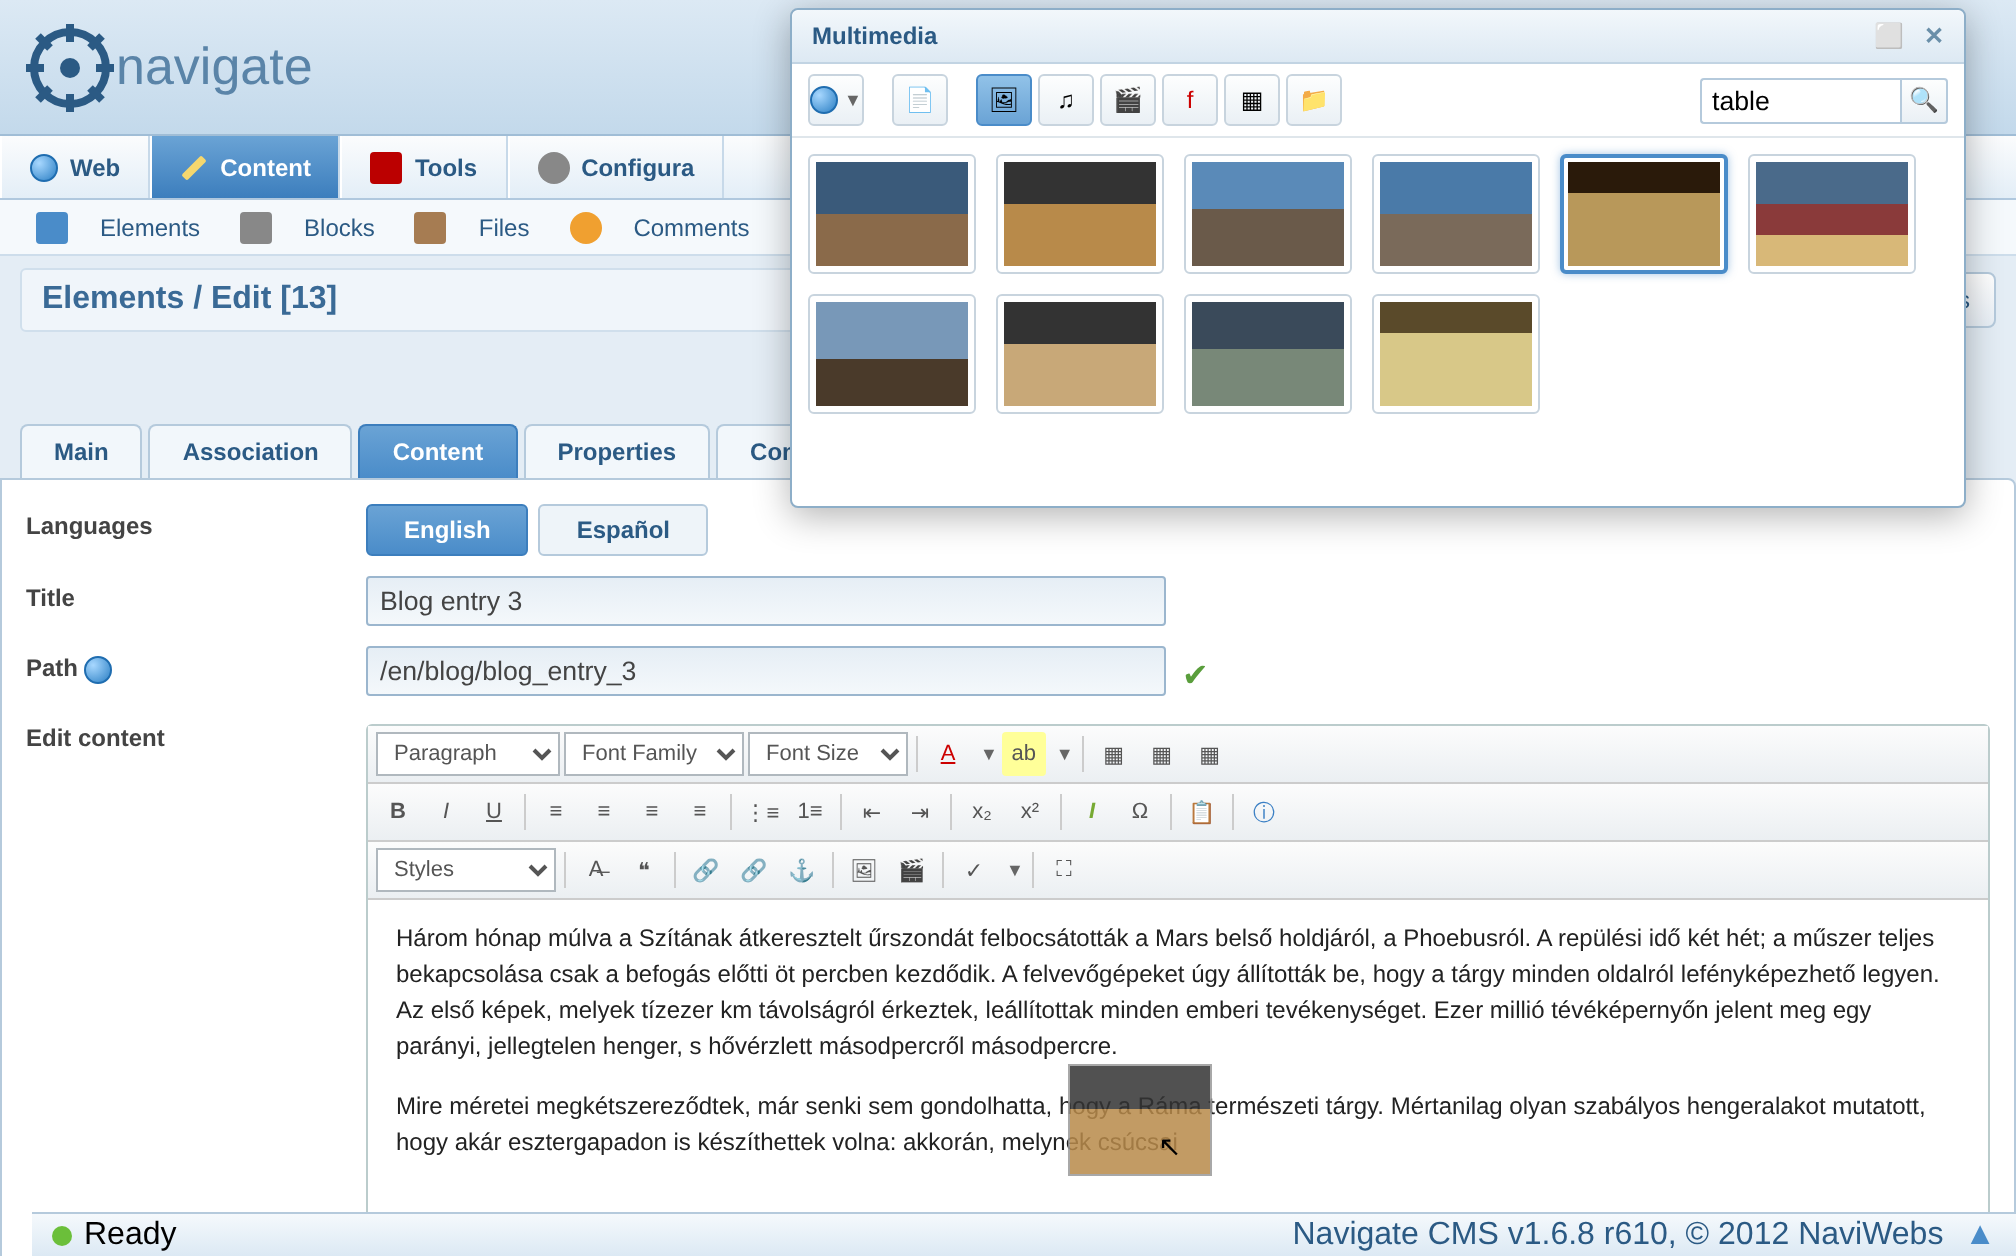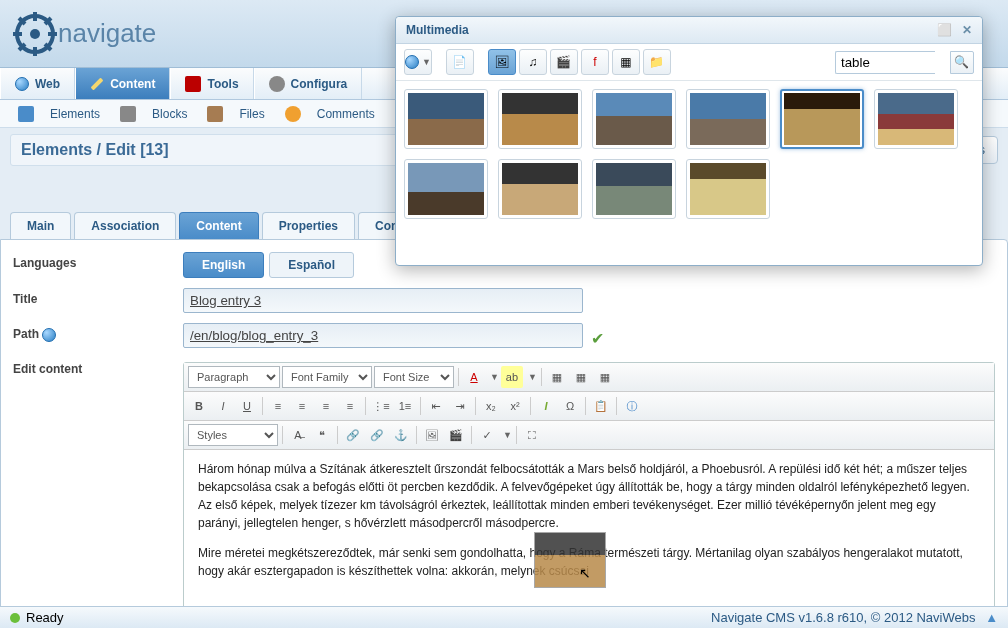--- a/index.html
+++ b/index.html
@@ -37,51 +37,51 @@
   .form-row { display: flex; align-items: flex-start; margin-bottom: 10px; }
   .form-label { width: 170px; color: #444; font-weight: bold; padding-top: 4px; }
   .form-field { flex: 1; }
   
   
   .lang-tabs { display: flex; }
   .lang-tab { padding: 5px 18px; background: #eef4f9; border: 1px solid #b5cadc; border-radius: 3px; margin-right: 5px; color: #2b5a84; font-weight: bold; cursor: pointer; }
   .lang-tab.active { background: linear-gradient(#6aa3d5, #4a8cc9); color: #fff; border-color: #3c7ebd; }
   
   
-  .text-input { width: 400px; padding: 4px 6px; border: 1px solid #9bb6ce; border-radius: 2px; background: linear-gradient(#e6eef5, #f4f8fb); color: #444; text-decoration: underline; }
+  .text-input { width: 400px; padding: 4px 6px; border: 1px solid #9bb6ce; border-radius: 2px; background: linear-gradient(#e6eef5, #f4f8fb); color: #444; }
   .path-row { display: flex; align-items: flex-end; }
   .check-icon { margin-left: 8px; color: #5a9e3c; font-size: 16px; }
   
   
   .editor { border: 1px solid #bcc; border-radius: 3px; margin-top: 4px; }
   .toolbar { background: linear-gradient(#fcfcfc, #ebeff2); border-bottom: 1px solid #ccc; padding: 3px 4px; display: flex; flex-wrap: wrap; align-items: center; gap: 2px; }
   .tb-select { border: 1px solid #b0b8be; background: #fff; padding: 2px 4px; height: 22px; font-size: 11px; color: #555; }
   .tb-btn { width: 22px; height: 22px; border: 1px solid transparent; background: transparent; border-radius: 2px; display: inline-flex; align-items: center; justify-content: center; font-size: 11px; color: #555; cursor: pointer; }
   .tb-sep { width: 1px; height: 18px; background: #ccc; margin: 0 2px; }
   .editor-content { padding: 10px 14px; height: 190px; overflow: auto; font-size: 12px; color: #222; line-height: 1.5; position: relative; }
   .editor-content p { margin-bottom: 12px; }
   
   
   .drag-thumb { position: absolute; left: 350px; top: 82px; width: 72px; height: 56px; border: 1px solid #999; background: linear-gradient(#333 0%, #333 40%, #b88a4a 40%, #b88a4a 100%); opacity: 0.85; }
   .cursor-arrow { position: absolute; left: 395px; top: 113px; font-size: 14px; color: #000; z-index: 5; }
   
   
-  .footer { position: absolute; bottom: 0; left: 0; right: 0; height: 22px; background: linear-gradient(#f5f9fc, #dce9f4); border-top: 1px solid #b5cadc; display: flex; align-items: center; padding: 0 10px; font-size: 13px; }
+  .footer { position: absolute; bottom: 0; left: 16px; right: 0; height: 22px; background: linear-gradient(#f5f9fc, #dce9f4); border-top: 1px solid #b5cadc; display: flex; align-items: center; padding: 0 10px; font-size: 16px; }
   .status-dot { width: 10px; height: 10px; border-radius: 50%; background: #6bbf3a; margin-right: 6px; }
   .footer-right { margin-left: auto; color: #2b5a84; }
   .footer-right a { color: #2b5a84; text-decoration: none; }
   
   
-  .dialog { position: absolute; left: 395px; top: 16px; width: 588px; height: 250px; background: #fff; border: 1px solid #8daec8; border-radius: 4px; box-shadow: 0 4px 18px rgba(0,0,0,0.3); z-index: 100; display: flex; flex-direction: column; }
+  .dialog { position: absolute; left: 395px; top: 4px; width: 588px; height: 250px; background: #fff; border: 1px solid #8daec8; border-radius: 4px; box-shadow: 0 4px 18px rgba(0,0,0,0.3); z-index: 100; display: flex; flex-direction: column; }
   .dialog-title { background: linear-gradient(#f2f7fb, #dde9f3); padding: 6px 10px; border-bottom: 1px solid #c2d4e3; border-radius: 4px 4px 0 0; font-weight: bold; color: #2b5a84; display: flex; align-items: center; }
   .dialog-title-icons { margin-left: auto; display: flex; gap: 10px; color: #6a8fa9; }
   .dialog-toolbar { padding: 5px 8px; border-bottom: 1px solid #dfe6eb; display: flex; align-items: center; gap: 3px; }
   .dlg-btn { width: 28px; height: 26px; border: 1px solid #c8d4de; border-radius: 3px; background: linear-gradient(#fdfefe, #eaf0f5); display: inline-flex; align-items: center; justify-content: center; cursor: pointer; }
   .dlg-btn.active { background: linear-gradient(#91c2e8, #6aa3d5); border-color: #4a8cc9; }
-  .dlg-search { margin-left: auto; display: flex; gap: 15px; }
+  .dlg-search { margin-left: auto; display: flex; }
   .dlg-search input { width: 100px; padding: 3px 5px; border: 1px solid #b5cadc; border-right: none; border-radius: 2px 0 0 2px; }
   .dlg-search-btn { width: 24px; border: 1px solid #b5cadc; border-radius: 0 2px 2px 0; background: linear-gradient(#fdfefe, #eaf0f5); cursor: pointer; display: flex; align-items: center; justify-content: center; }
   .dialog-body { flex: 1; padding: 8px; display: flex; flex-wrap: wrap; gap: 10px; align-content: flex-start; overflow: auto; }
   .thumb { width: 84px; height: 60px; border: 1px solid #c8d4de; border-radius: 3px; padding: 3px; background: #fff; cursor: pointer; }
   .thumb.selected { border: 2px solid #4a8cc9; padding: 2px; box-shadow: 0 0 4px rgba(74,140,201,0.5); }
   .thumb-img { width: 100%; height: 100%; }
   .globe-icon { width: 14px; height: 14px; display: inline-block; border-radius: 50%; background: radial-gradient(circle at 30% 30%, #a8d8ff, #2b7fc4); border: 1px solid #1f6db0; }
   
   
   .ico { width: 16px; height: 16px; display: inline-block; }

